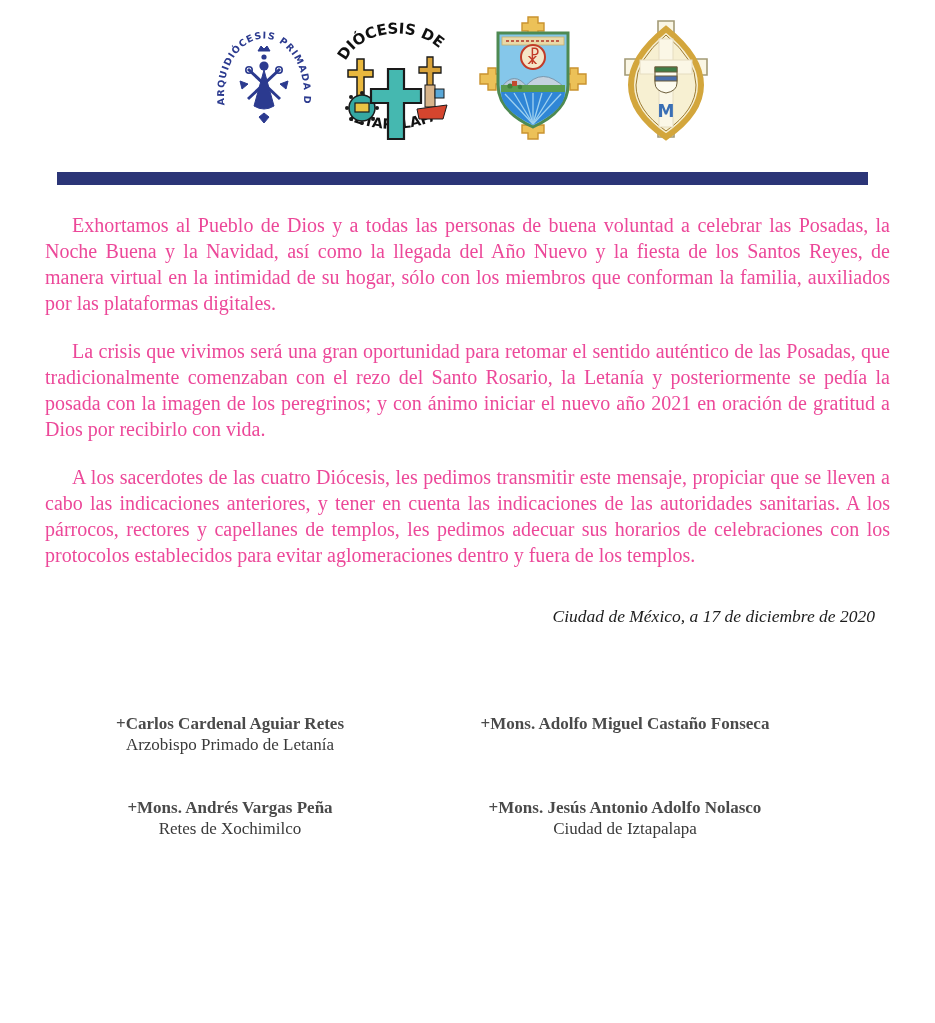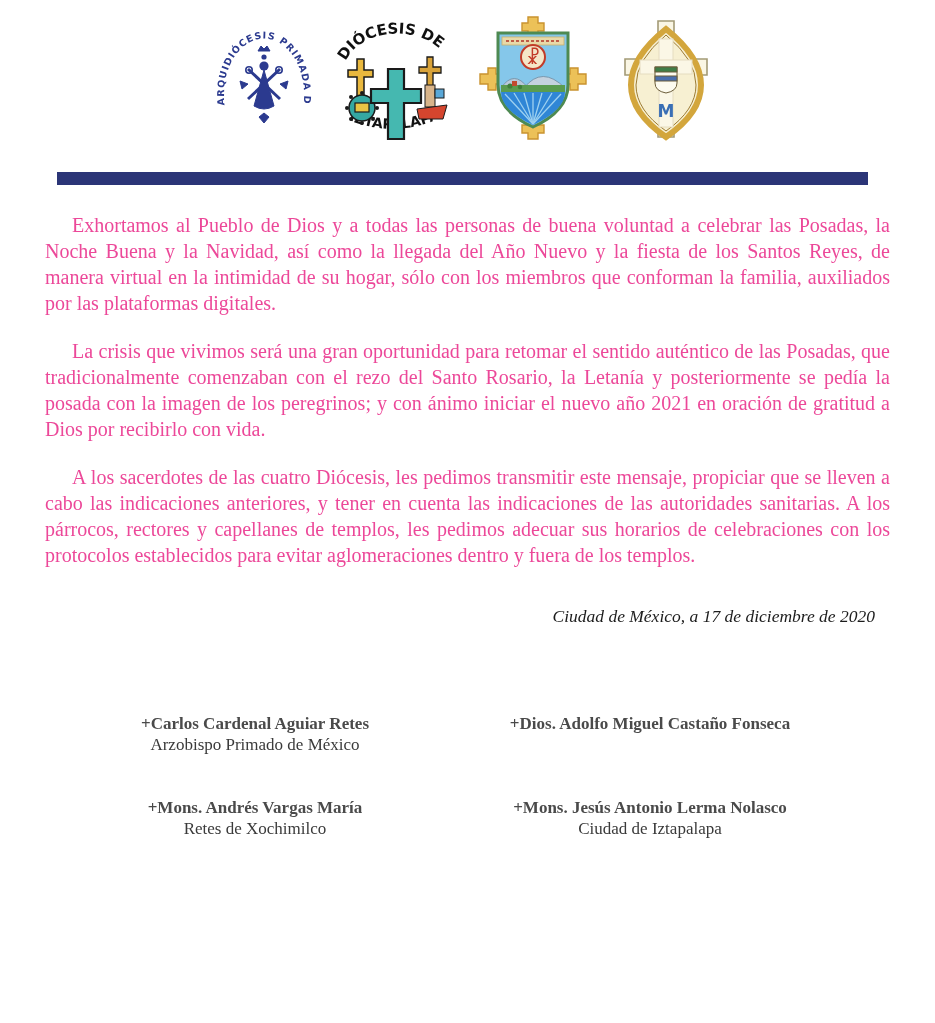--- a/index.html
+++ b/index.html
@@ -34,21 +34,21 @@
     color: #ec4899;
   }
   .dateline {
     text-align: right;
     font-style: italic;
     font-size: 17.5px;
     color: #1c1c1c;
     margin: 38px 15px 8px 0;
   }
   .signatures { margin-top: 86px; }
-  .sig-row { display: flex; padding-left: 45px; margin-bottom: 42px; }
+  .sig-row { display: flex; padding-left: 20px; margin-bottom: 42px; }
   .sig { text-align: center; }
   .sig-left  { width: 420px; }
   .sig-right { width: 370px; }
   .sig .name  { font-weight: bold; font-size: 17px; line-height: 21px; color: #4a4a4a; }
   .sig .title { font-size: 17px; line-height: 21px; color: #3a3a3a; }
   svg text { font-family: "DejaVu Sans", sans-serif; }
 </style>
 </head>
 <body>
 
@@ -175,29 +175,29 @@
   <p>Exhortamos al Pueblo de Dios y a todas las personas de buena voluntad a celebrar las Posadas, la Noche Buena y la Navidad, así como la llegada del Año Nuevo y la fiesta de los Santos Reyes, de manera virtual en la intimidad de su hogar, sólo con los miembros que conforman la familia, auxiliados por las plataformas digitales.</p>
   <p>La crisis que vivimos será una gran oportunidad para retomar el sentido auténtico de las Posadas, que tradicionalmente comenzaban con el rezo del Santo Rosario, la Letanía y posteriormente se pedía la posada con la imagen de los peregrinos; y con ánimo iniciar el nuevo año 2021 en oración de gratitud a Dios por recibirlo con vida.</p>
   <p>A los sacerdotes de las cuatro Diócesis, les pedimos transmitir este mensaje, propiciar que se lleven a cabo las indicaciones anteriores, y tener en cuenta las indicaciones de las autoridades sanitarias. A los párrocos, rectores y capellanes de templos, les pedimos adecuar sus horarios de celebraciones con los protocolos establecidos para evitar aglomeraciones dentro y fuera de los templos.</p>
   <div class="dateline">Ciudad de México, a 17 de diciembre de 2020</div>
 </div>
 
 <div class="signatures">
   <div class="sig-row">
     <div class="sig sig-left">
       <div class="name">+Carlos Cardenal Aguiar Retes</div>
-      <div class="title">Arzobispo Primado de México</div>
+      <div class="title">Arzobispo Primado de Letanía</div>
     </div>
     <div class="sig sig-right">
-      <div class="name">+Dios. Adolfo Miguel Castaño Fonseca</div>
+      <div class="name">+Mons. Adolfo Miguel Castaño Fonseca</div>
     </div>
   </div>
   <div class="sig-row">
     <div class="sig sig-left">
-      <div class="name">+Mons. Andrés Vargas María</div>
+      <div class="name">+Mons. Andrés Vargas Peña</div>
       <div class="title">Retes de Xochimilco</div>
     </div>
     <div class="sig sig-right">
-      <div class="name">+Mons. Jesús Antonio Lerma Nolasco</div>
+      <div class="name">+Mons. Jesús Antonio Adolfo Nolasco</div>
       <div class="title">Ciudad de Iztapalapa</div>
     </div>
   </div>
 </div>
 
 </body></html>

